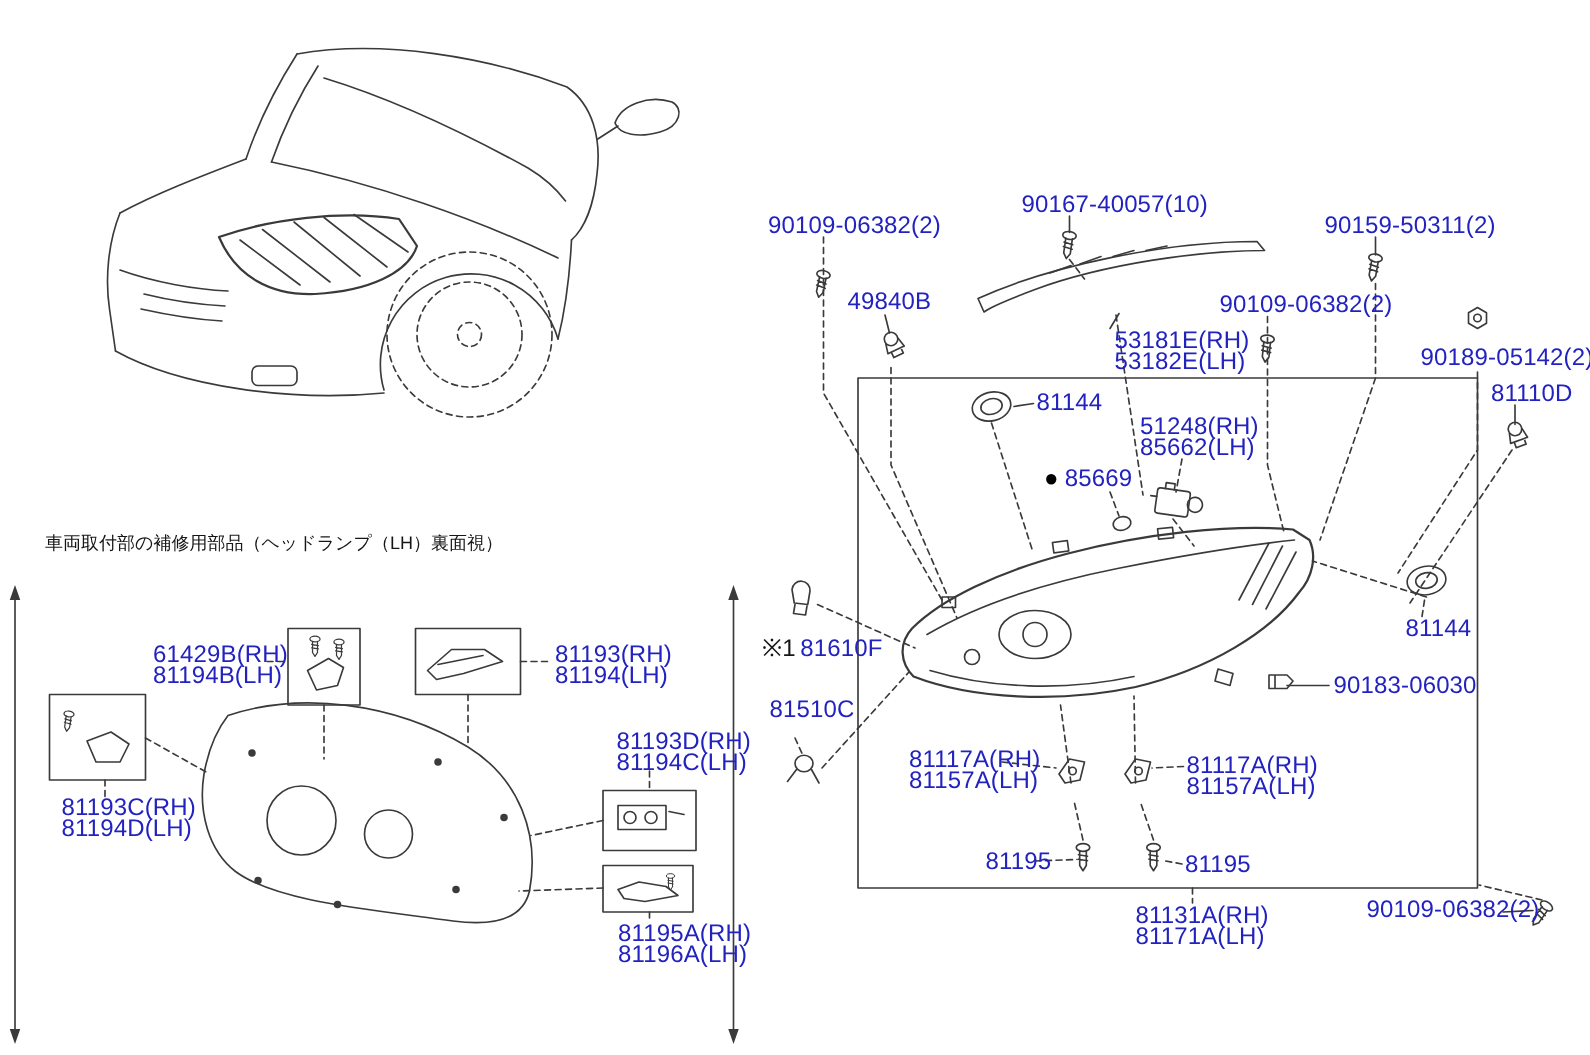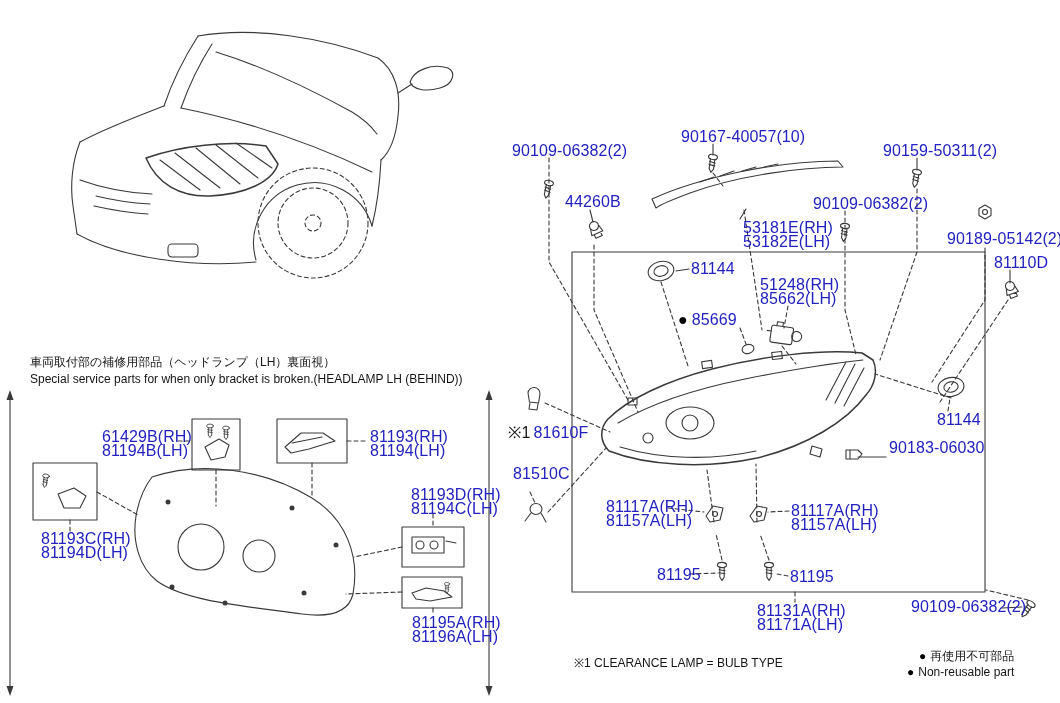--- a/index.html
+++ b/index.html
@@ -1,21 +1,21 @@
 <!DOCTYPE html>
 <html><head>
 <meta charset="utf-8">
 <style>
   html,body{margin:0;padding:0;background:#fff;}
   #screen{position:relative;width:1060px;height:703px;background:#ffffff;
           font-family:"Liberation Sans",sans-serif;overflow:hidden;}
   #art{position:absolute;left:0;top:0;}
   .lbl{position:absolute;color:#2222c0;font-weight:normal;font-size:16px;
        line-height:13.5px;white-space:nowrap;letter-spacing:.1px;}
-  .blk{position:absolute;color:#151515;font-size:12px;line-height:16px;white-space:nowrap;text-align:right;}
+  .blk{position:absolute;color:#151515;font-size:12px;line-height:16px;white-space:nowrap;}
   .ref{color:#151515;margin-right:3px;}
   .dot{color:#000;margin-right:4px;}
   .ln{stroke:#3a3a3a;fill:none;stroke-width:1.1px;stroke-linecap:round;stroke-linejoin:round;}
   .thk{stroke-width:1.5px;}
   .dsh{stroke-dasharray:4 3;}
   .fl{fill:#3a3a3a;stroke:none;}
 </style>
 </head>
 <body>
 
@@ -203,52 +203,51 @@
       <path class="dsh" d="M690,574 L718,573"></path>
       <path class="dsh" d="M788,576 L777,574"></path>
       <path class="dsh" d="M795,592 L795,602"></path>
       <path d="M1002,608 L1022,607"></path>
       <path class="dsh" d="M1028,600 L986,590"></path>
     </g>
   </g>
 </svg>
 
 <div class="blk" style="left:30px;top:354px">車両取付部の補修用部品（ヘッドランプ（LH）裏面視）</div>
-<div class="blk" style="left:30px;top:371px">Special service parts for when only bracket is broken.(HEADLAMP LH (BEHIND))</div>
 
 <div class="lbl" style="left:512px;top:144px">90109-06382(2)</div>
 <div class="lbl" style="left:681px;top:130px">90167-40057(10)</div>
 <div class="lbl" style="left:883px;top:144px">90159-50311(2)</div>
-<div class="lbl" style="left:565px;top:195px">44260B</div>
+<div class="lbl" style="left:565px;top:195px">49840B</div>
 
 <div class="lbl" style="left:743px;top:221px">
   <div>53181E(RH)</div>
   <div>53182E(LH)</div>
 </div>
 
 <div class="lbl" style="left:813px;top:197px">90109-06382(2)</div>
 <div class="lbl" style="left:947px;top:232px">90189-05142(2)</div>
 <div class="lbl" style="left:994px;top:256px">81110D</div>
 <div class="lbl" style="left:691px;top:262px">81144</div>
 
 <div class="lbl" style="left:760px;top:278px">
   <div>51248(RH)</div>
   <div>85662(LH)</div>
 </div>
 
-<div class="lbl" style="left:678px;top:313px">
+<div class="lbl" style="left:696px;top:313px">
   <span class="dot">●</span><span>85669</span>
 </div>
 
 <div class="lbl" style="left:508px;top:426px">
   <span class="ref">※1</span><span>81610F</span>
 </div>
 
 <div class="lbl" style="left:937px;top:413px">81144</div>
-<div class="lbl" style="left:889px;top:441px">90183-06030</div>
+<div class="lbl" style="left:889px;top:451px">90183-06030</div>
 <div class="lbl" style="left:513px;top:467px">81510C</div>
 
 <div class="lbl" style="left:606px;top:500px">
   <div>81117A(RH)</div>
   <div>81157A(LH)</div>
 </div>
 
 <div class="lbl" style="left:791px;top:504px">
   <div>81117A(RH)</div>
   <div>81157A(LH)</div>
@@ -282,24 +281,15 @@
 <div class="lbl" style="left:411px;top:488px">
   <div>81193D(RH)</div>
   <div>81194C(LH)</div>
 </div>
 
 <div class="lbl" style="left:412px;top:616px">
   <div>81195A(RH)</div>
   <div>81196A(LH)</div>
 </div>
 
-<div class="blk" style="left:574px;top:655px">※1 CLEARANCE LAMP = BULB TYPE</div>
-
-<div class="blk" style="left:907px;top:648px">
-  <div>
-    <span class="dot">●</span><span>再使用不可部品</span>
-  </div>
-  <div>
-    <span class="dot">●</span><span>Non-reusable part</span>
-  </div>
-</div>
+
 
 </div>
 
 </body></html>

